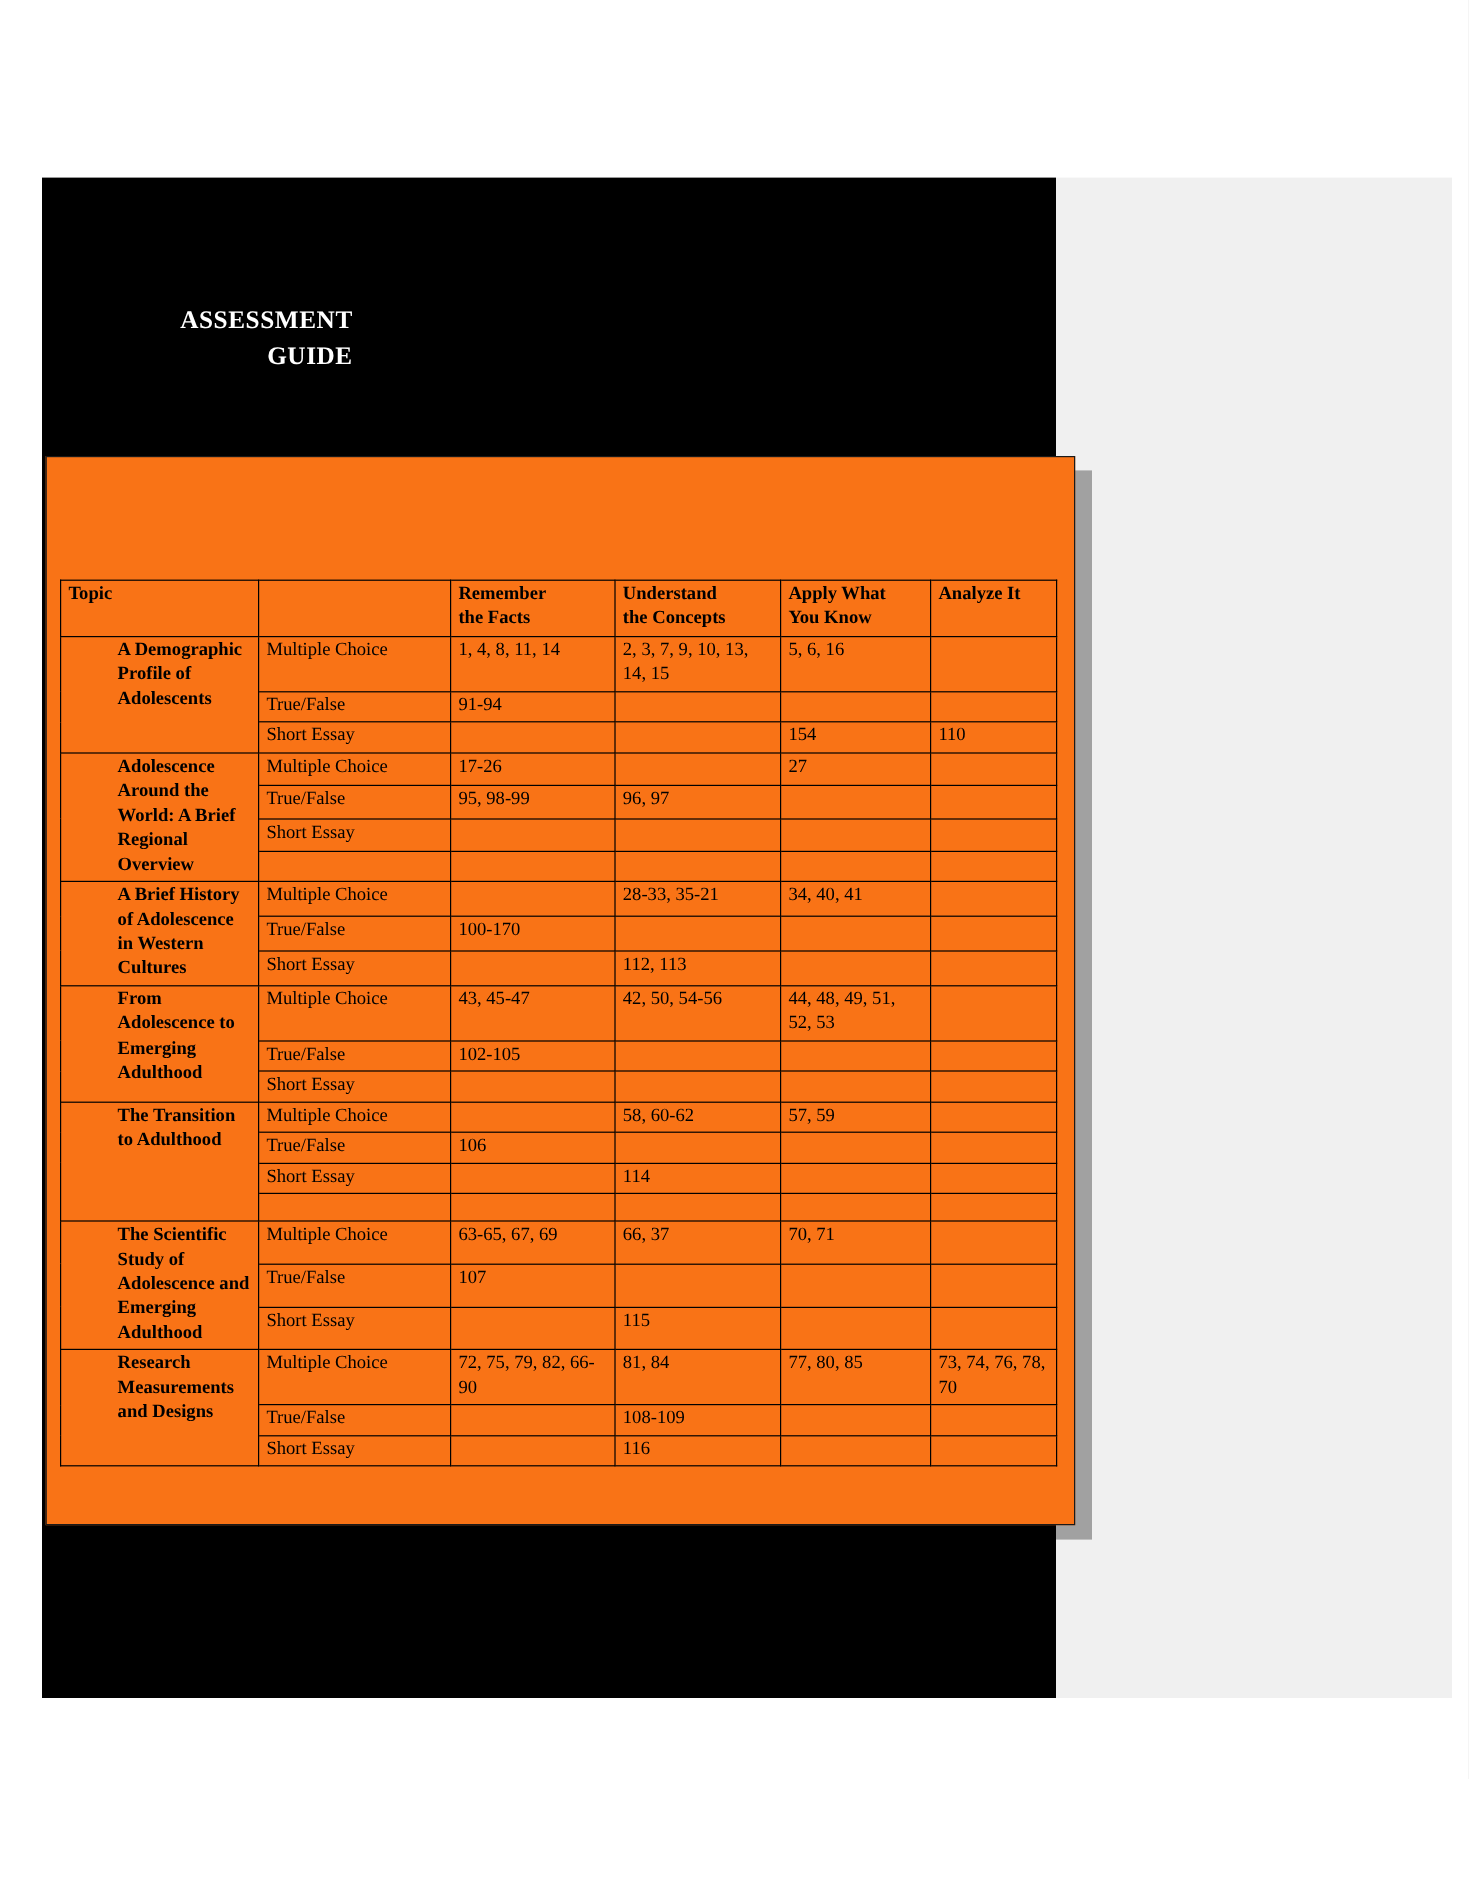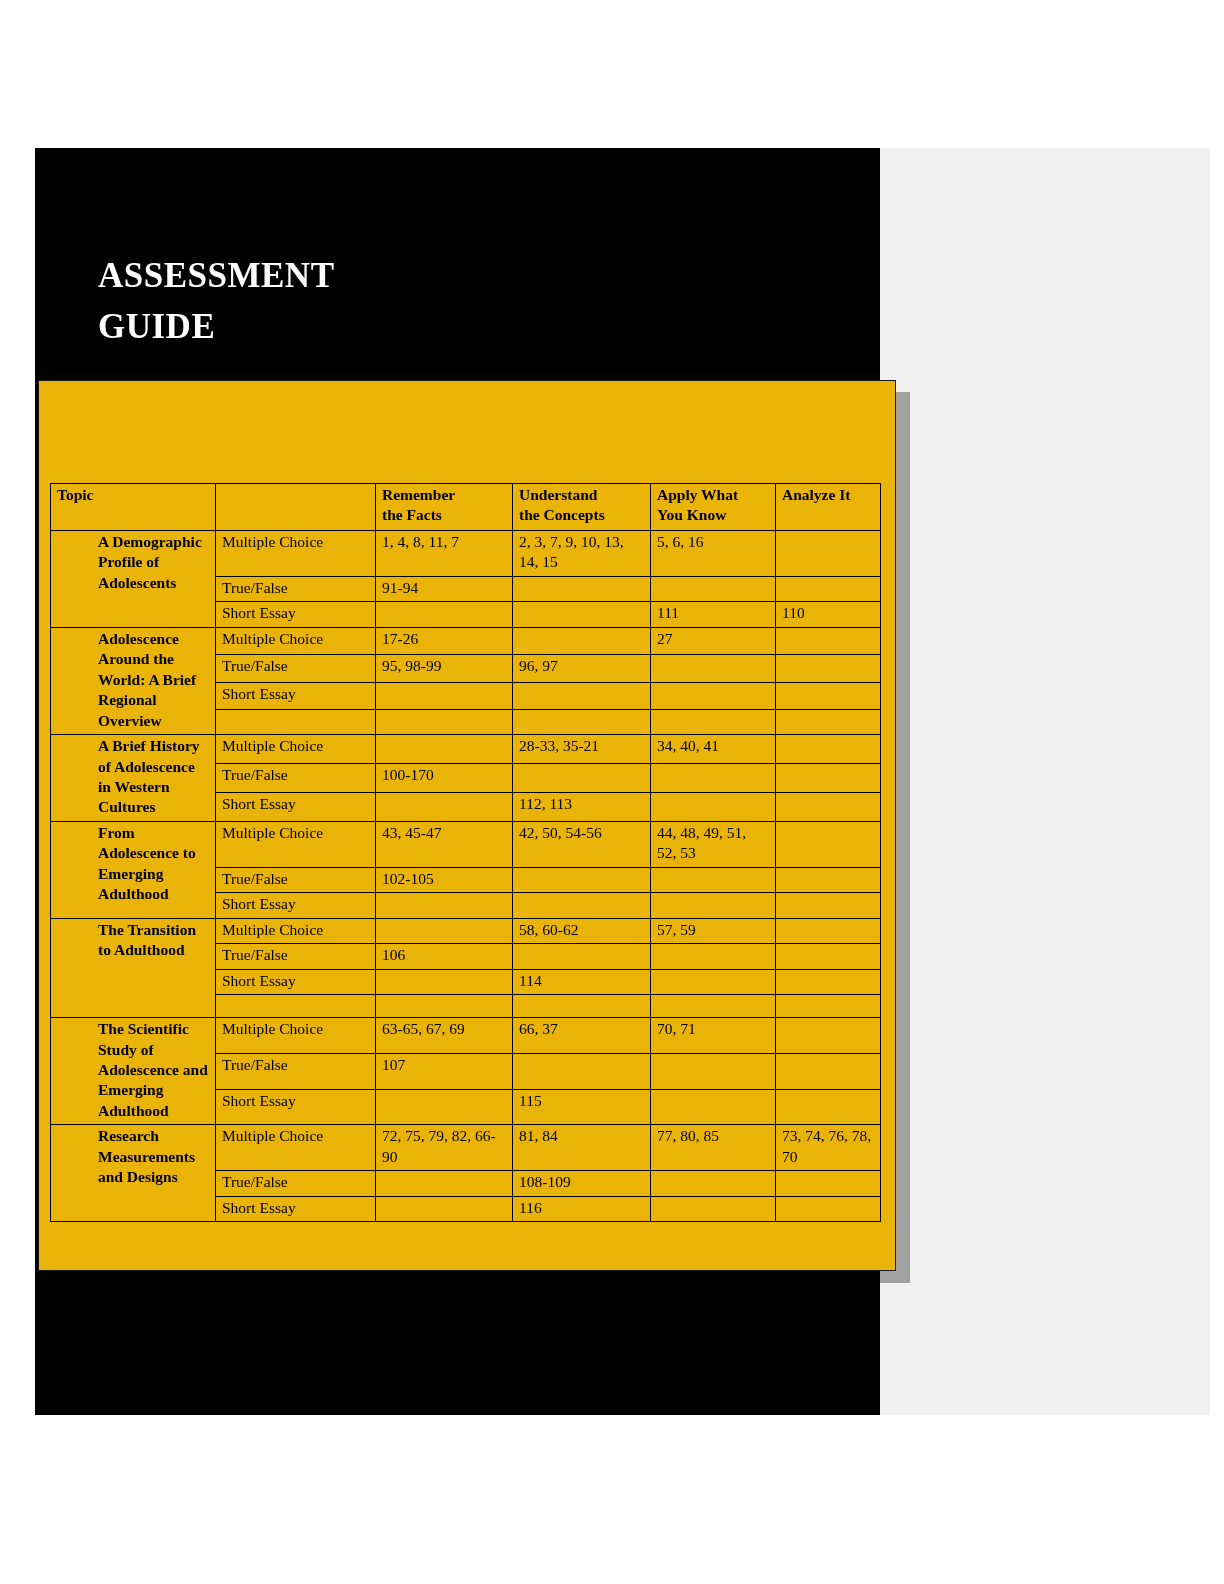--- a/index.html
+++ b/index.html
@@ -25,35 +25,35 @@
     top: 148px;
     width: 330px;
     height: 1267px;
     background: #f0f0f0;
   }
   .banner-title {
     position: absolute;
     left: 98px;
     top: 251px;
     width: 196px;
-    text-align: left;
+    text-align: right;
     color: #ffffff;
     font-weight: bold;
-    font-size: 35px;
+    font-size: 21px;
     letter-spacing: 0.5px;
     line-height: 1.45;
     font-family: "Liberation Serif", serif;
   }
   .panel {
     position: absolute;
     left: 38px;
     top: 380px;
     width: 858px;
     height: 891px;
-    background: #eab308;
+    background: #f97316;
     border: 1px solid #1a1a1a;
     box-shadow: 14px 12px 0 rgba(0, 0, 0, 0.33);
   }
   table.assessment-table {
     border-collapse: collapse;
     table-layout: fixed;
     width: 830px;
     margin: 102px 0 0 11px;
     font-size: 15.5px;
     font-family: "Liberation Serif", serif;
@@ -112,37 +112,37 @@
 You Know</th>
             <th>Analyze It</th>
           </tr>
       </thead>
       <tbody>
           <tr>
             <td rowspan="3" class="topic-cell">A Demographic
 Profile of
 Adolescents</td>
             <td>Multiple Choice</td>
-            <td>1, 4, 8, 11, 7</td>
+            <td>1, 4, 8, 11, 14</td>
             <td>2, 3, 7, 9, 10, 13, 14, 15</td>
             <td>5, 6, 16</td>
             <td></td>
           </tr>
           <tr>
             <td>True/False</td>
             <td>91-94</td>
             <td></td>
             <td></td>
             <td></td>
           </tr>
           <tr>
             <td>Short Essay</td>
             <td></td>
             <td></td>
-            <td>111</td>
+            <td>154</td>
             <td>110</td>
           </tr>
           <tr>
             <td rowspan="4" class="topic-cell">Adolescence
 Around the
 World: A Brief
 Regional
 Overview</td>
             <td>Multiple Choice</td>
             <td>17-26</td>

